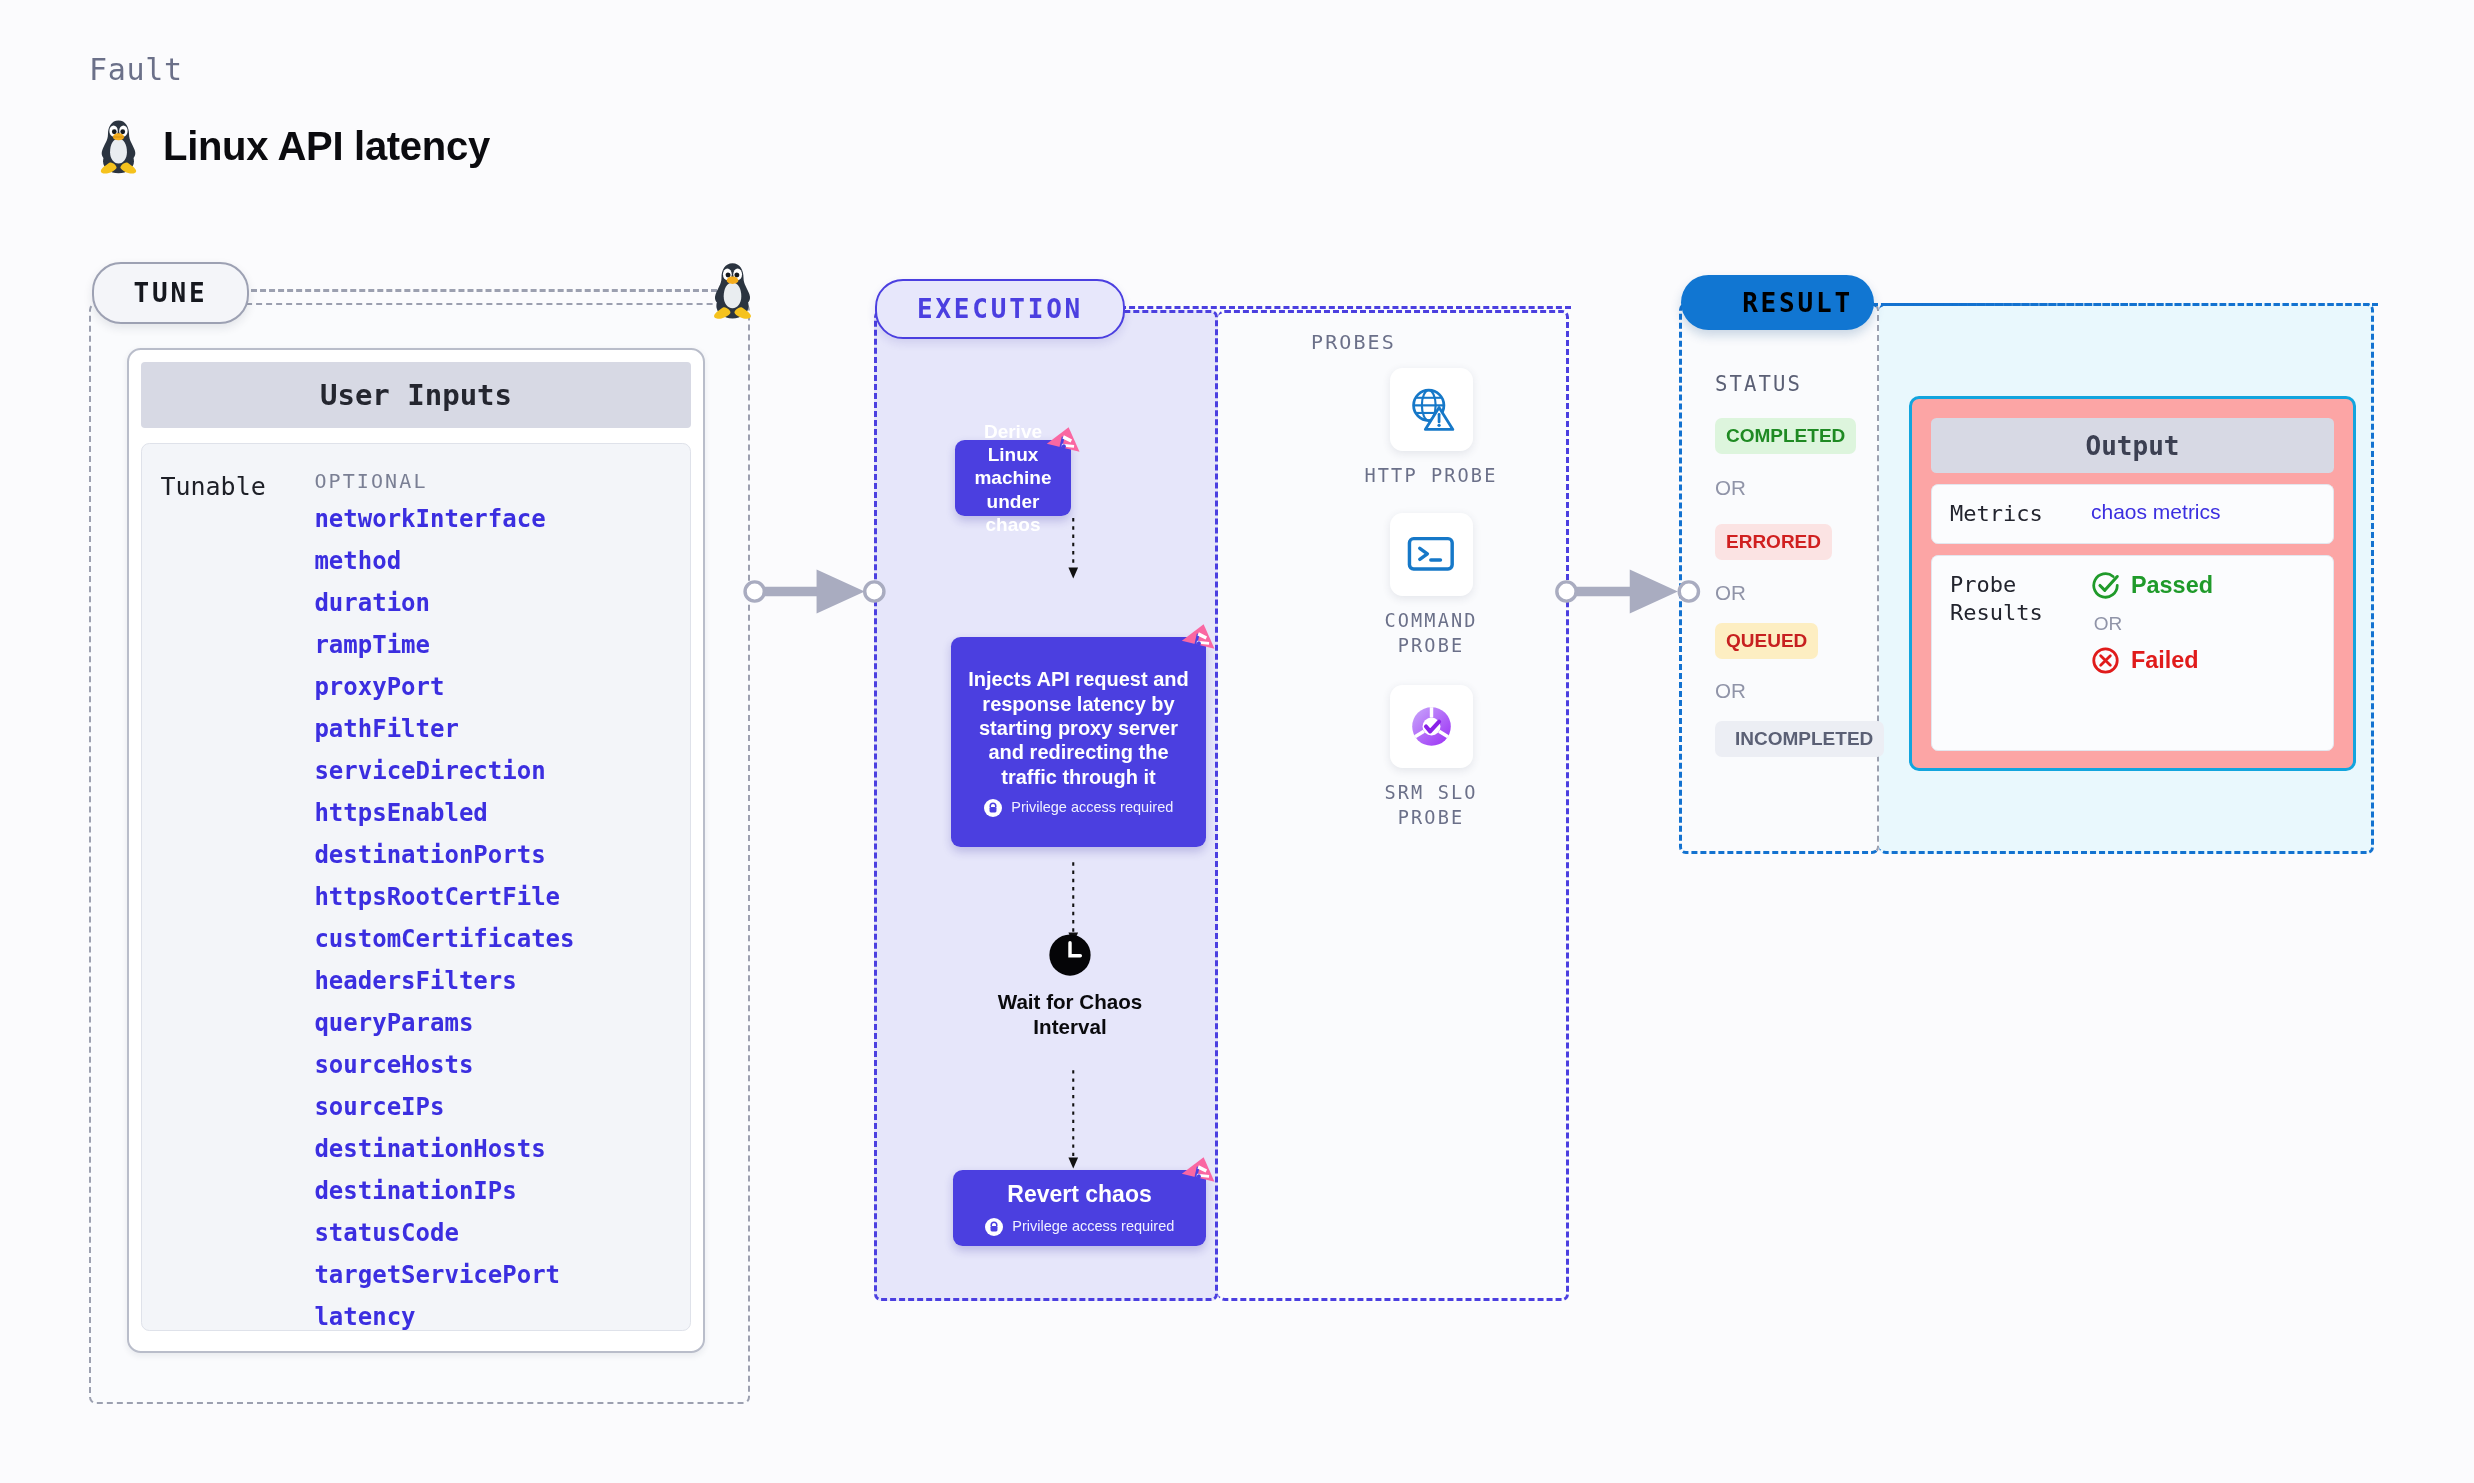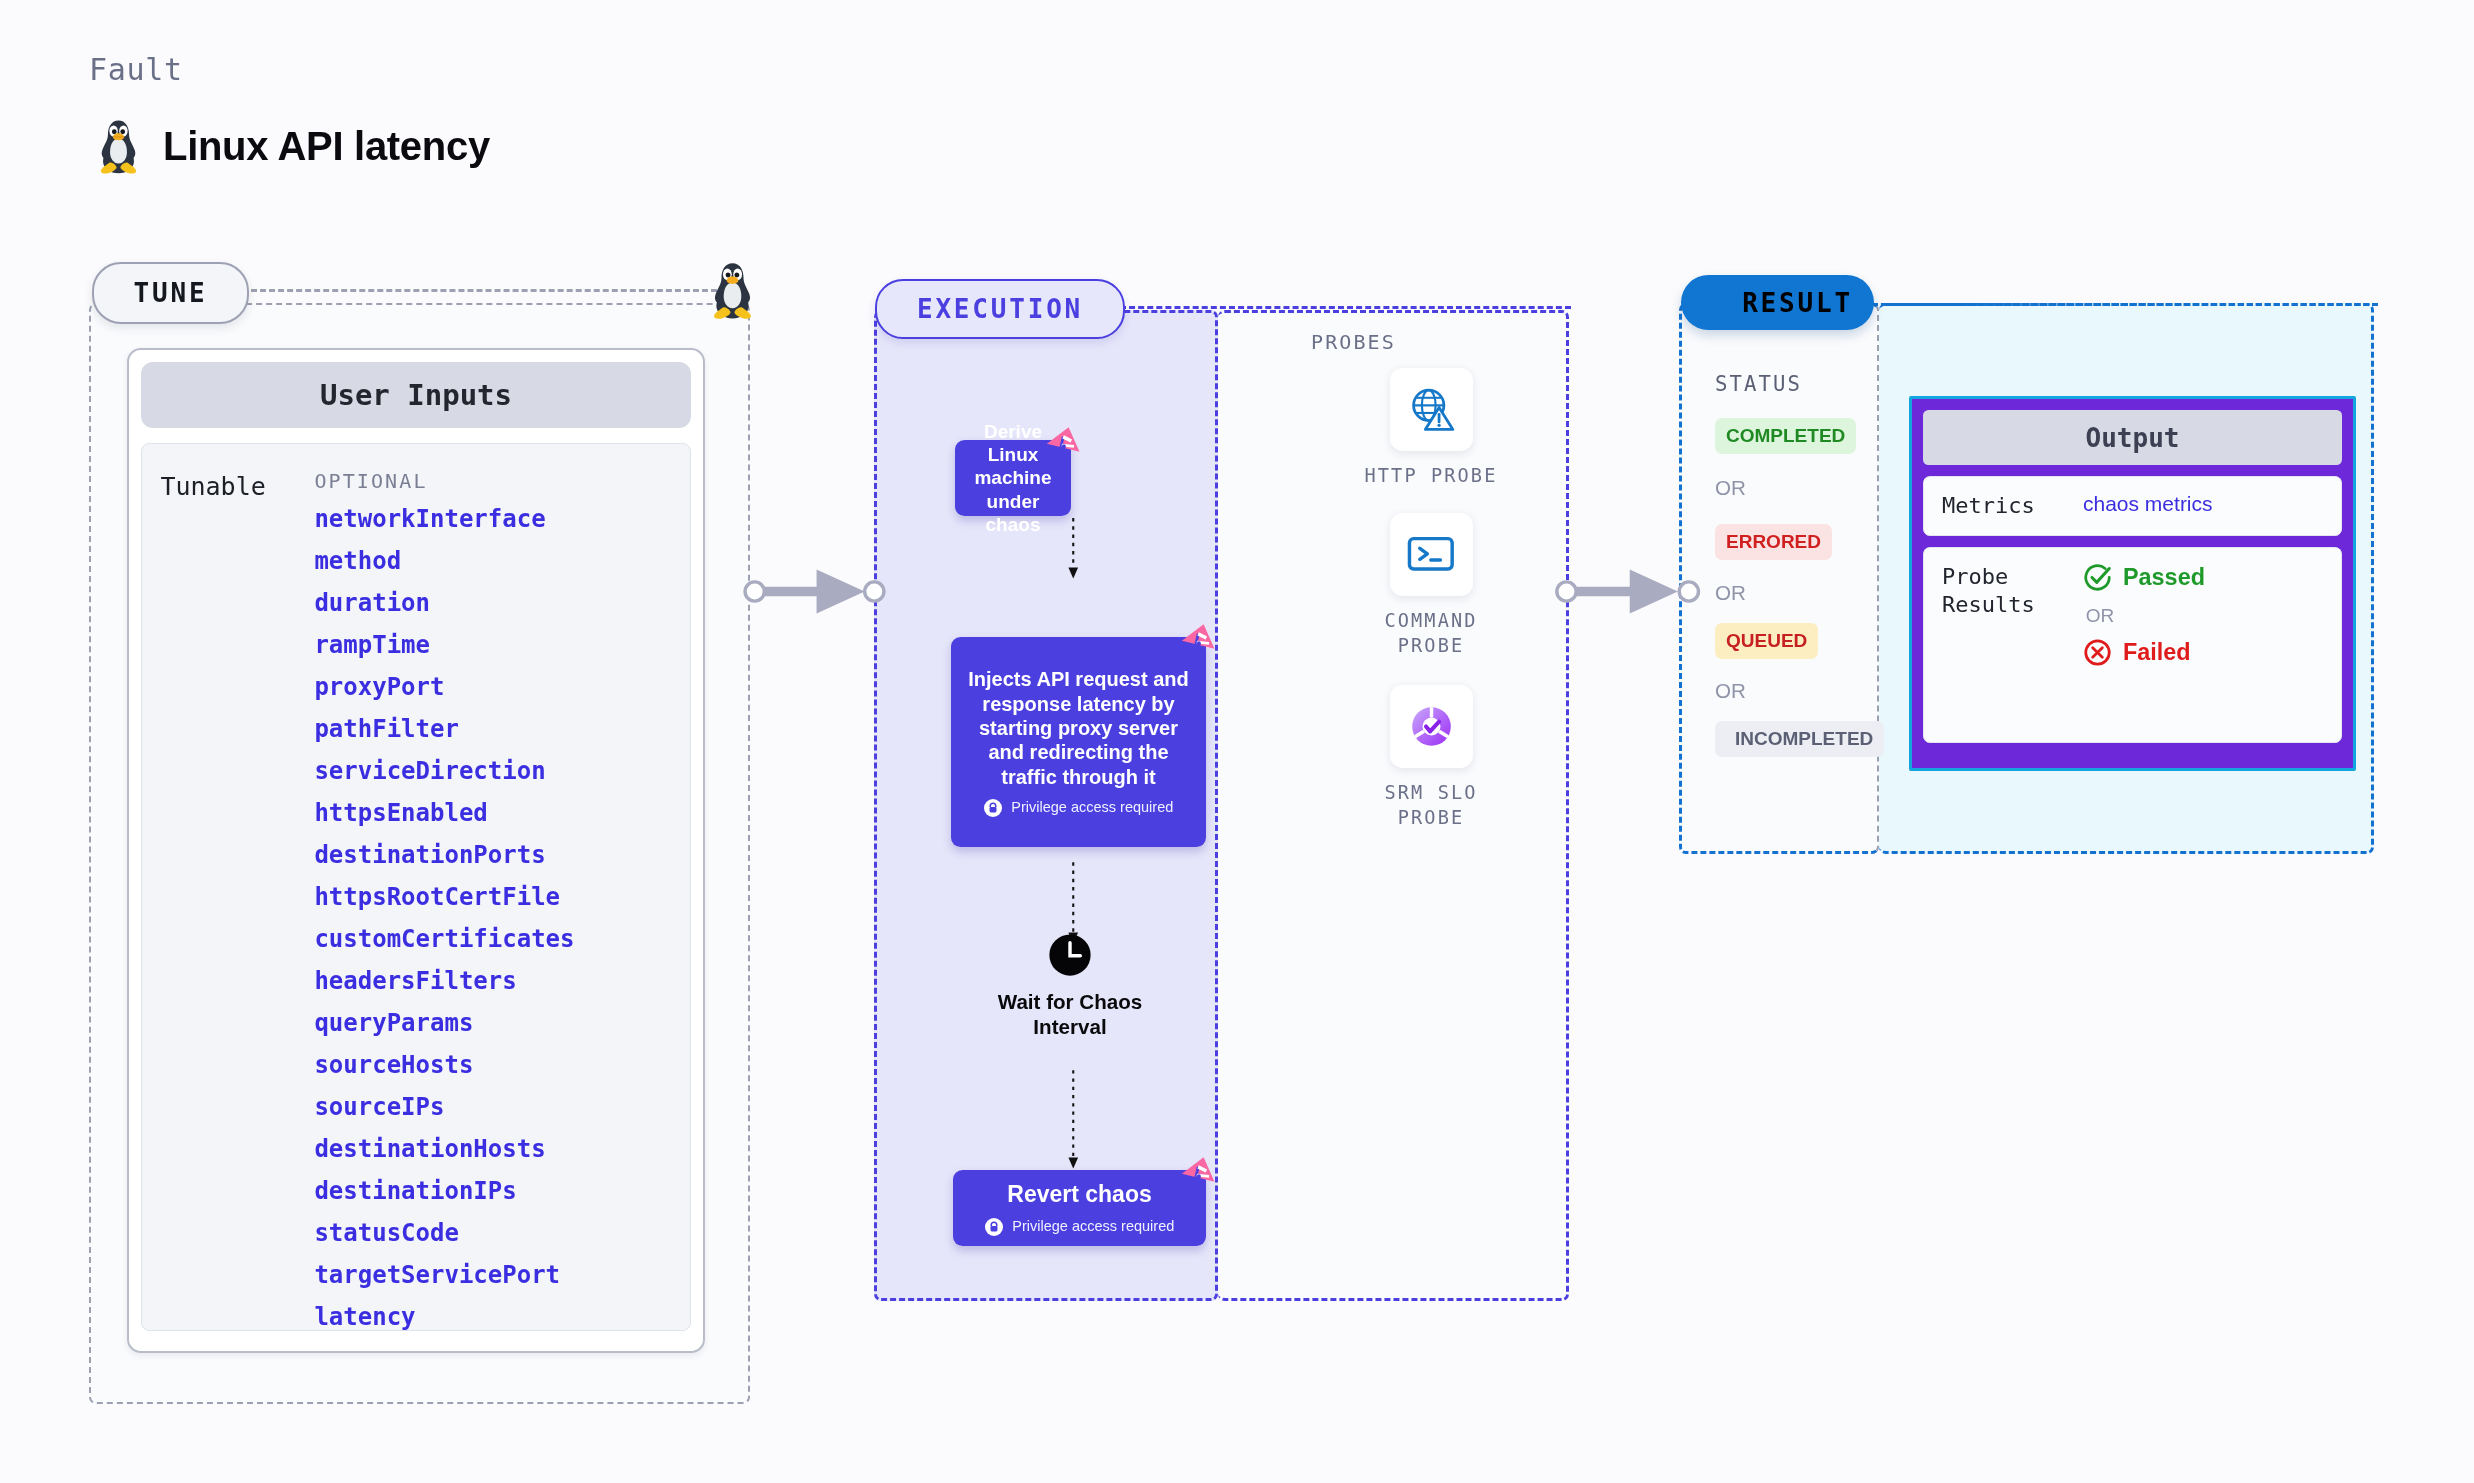--- a/index.html
+++ b/index.html
@@ -91,21 +91,21 @@
     background: #ffffff;
     border: 2.1px solid #b9bdca;
     border-radius: 13.8px;
     box-sizing: border-box;
     box-shadow: 0 2.8px 6.9px rgba(30,35,60,.08);
     padding: 12.4px;
   }
   #user-inputs-title {
     height: 66px;
     background: #d7d9e4;
-    border-radius: 12px;
+    border-radius: 4px;
     display: flex; align-items: center; justify-content: center;
     font-family: "DejaVu Sans Mono", monospace;
     font-weight: 700;
     font-size: 29px;
     color: #24262f;
   }
   #tunable-box {
     margin-top: 15px;
     border: 1.4px solid #dfe2ea;
     border-radius: 8.3px;
@@ -331,25 +331,25 @@
     font-size: 20.6px;
     color: #9094a8;
     z-index: 9;
   }
 
   
   #output-card {
     position: absolute;
     left: 1909px; top: 396px;
     width: 447px; height: 375px;
-    background: #6d28d9;
+    background: #fca5a5;
     border: 3.4px solid #12a5de;
-    border-radius: 2px;
+    border-radius: 10px;
     box-sizing: border-box;
-    padding: 11px;
+    padding: 19px;
     z-index: 9;
   }
   #output-title {
     height: 55px;
     background: #d7d9e4;
     border-radius: 5.5px;
     display: flex; align-items: center; justify-content: center;
     font-family: "DejaVu Sans Mono", monospace;
     font-weight: 700;
     font-size: 26px;

